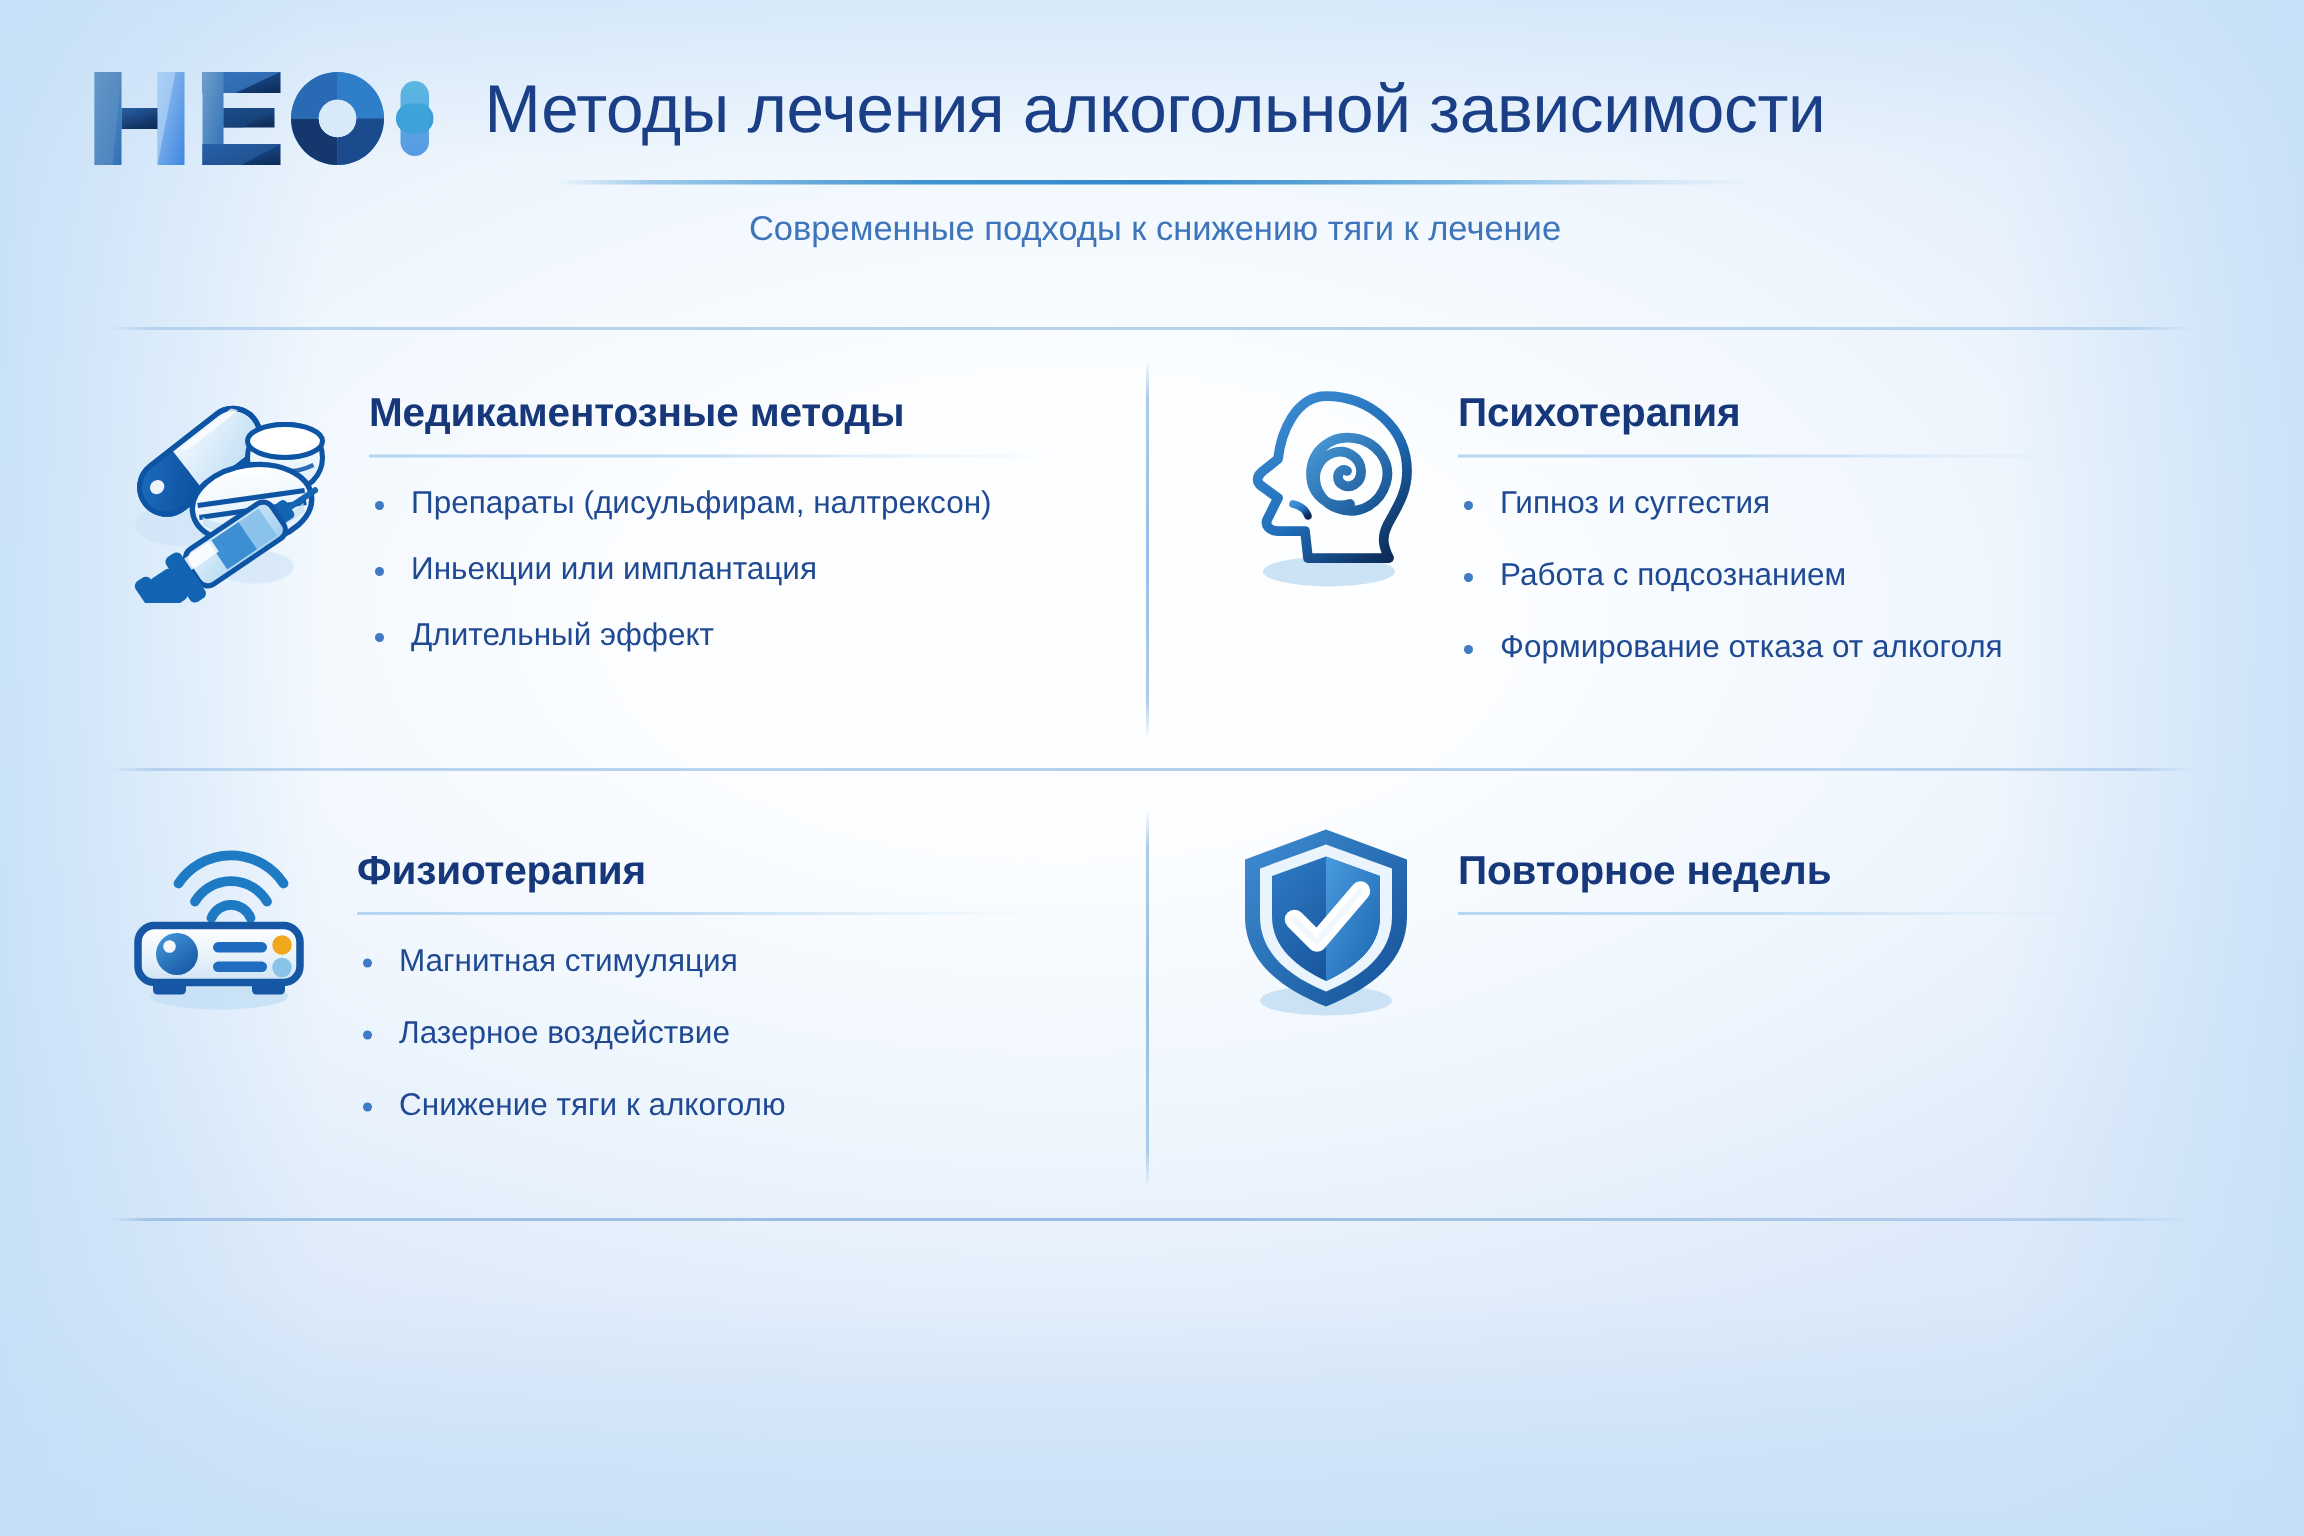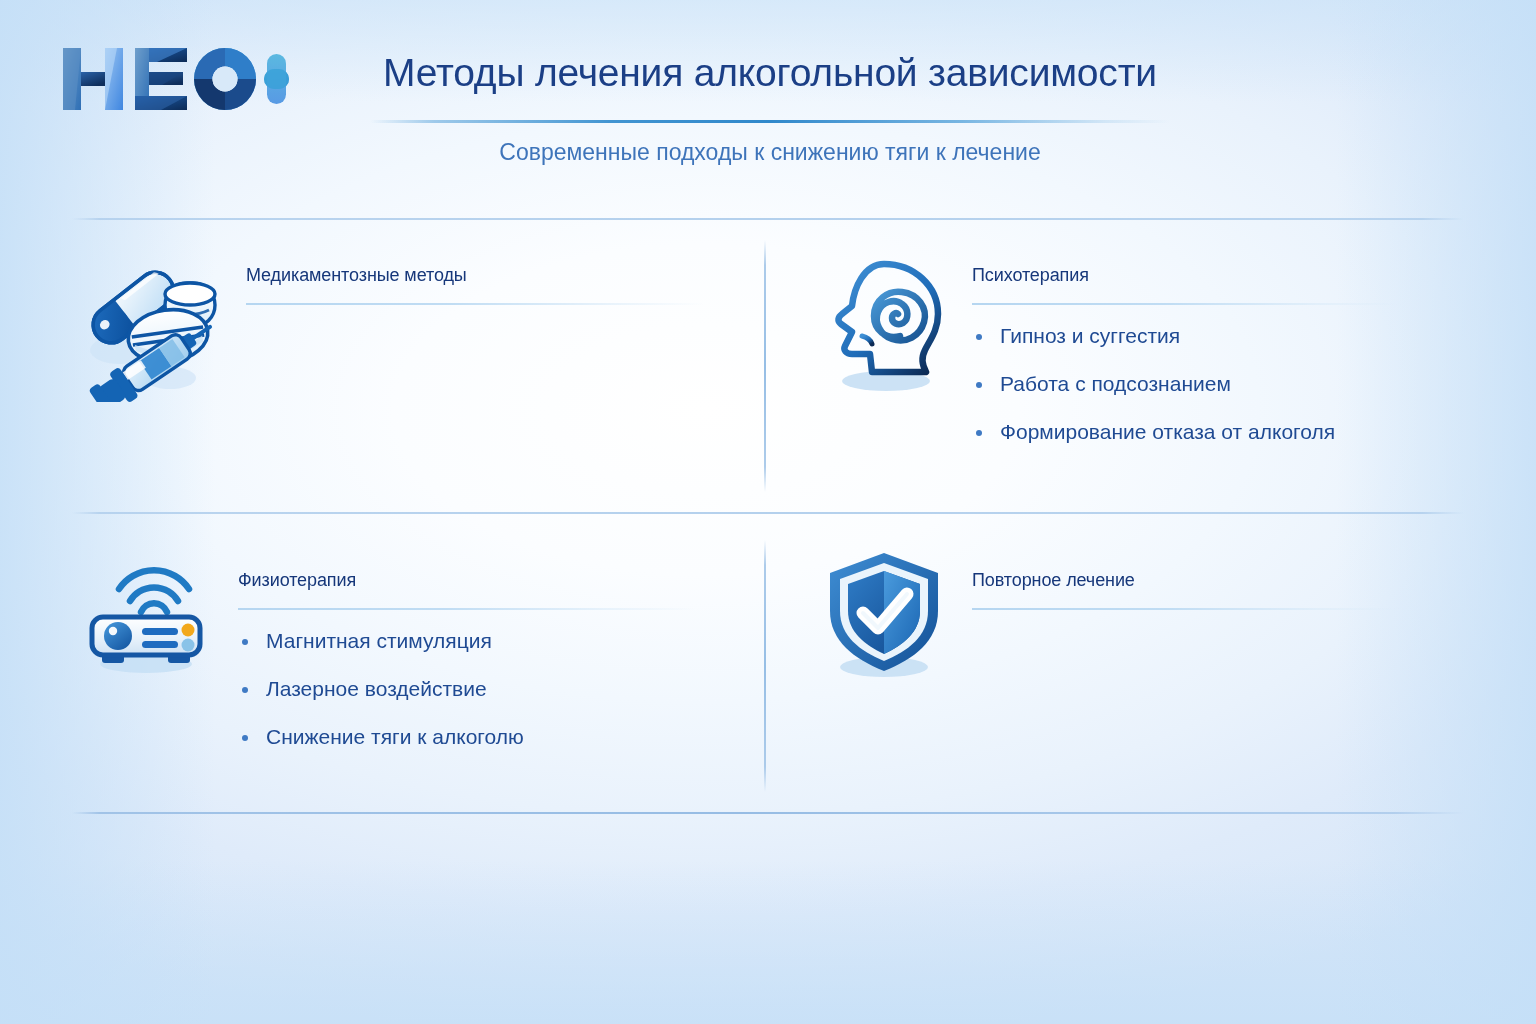--- a/index.html
+++ b/index.html
@@ -57,21 +57,21 @@
     height: 74px;
   }
   .logo svg { display: block; }
 
   .main-title {
     position: absolute;
     left: 300px;
     top: 44px;
     width: 940px;
     text-align: center;
-    font-size: 39px;
+    font-size: 45px;
     line-height: 58px;
     font-weight: 400;
     letter-spacing: -0.2px;
     color: #1b3f86;
     white-space: nowrap;
   }
 
   .title-rule {
     position: absolute;
     left: 370px;
@@ -164,23 +164,23 @@
     flex: 1 1 auto;
     padding-left: 22px;
     padding-top: 8px;
   }
   .card.c1 .card-body { padding-left: 22px; }
   .card.c2 .card-body { padding-left: 14px; }
   .card.c3 .card-body { padding-left: 18px; padding-top: 18px; }
   .card.c4 .card-body { padding-left: 14px; padding-top: 18px; }
 
   .card-title {
-    font-size: 18px;
+    font-size: 27px;
     line-height: 34px;
-    font-weight: 400;
+    font-weight: 700;
     color: #16377a;
     letter-spacing: -0.1px;
     white-space: nowrap;
   }
   .card-title-rule {
     margin-top: 11px;
     height: 2px;
     background: linear-gradient(to right,
         rgba(178,212,240,0.95) 0%,
         rgba(186,217,242,0.9) 45%,
@@ -354,20 +354,25 @@
           <rect x="52" y="105" width="22" height="9" fill="#ffffff" opacity="0.85"></rect>
           <rect x="40" y="98" width="12" height="36" rx="4" fill="#1464b4"></rect>
           <rect x="22" y="104" width="20" height="24" rx="5" fill="#1464b4"></rect>
           <rect x="14" y="100" width="12" height="32" rx="4" fill="#1464b4"></rect>
         </g>
       </svg>
     </div>
     <div class="card-body">
       <div class="card-title">Медикаментозные методы</div>
       <div class="card-title-rule"></div>
+      <ul class="bullets">
+        <li><span class="dot"></span><span>Препараты (дисульфирам, налтрексон)</span></li>
+        <li><span class="dot"></span><span>Иньекции или имплантация</span></li>
+        <li><span class="dot"></span><span>Длительный эффект</span></li>
+      </ul>
     </div>
   </div>
 
   <div class="card c2">
     <div class="card-icon">
       <svg width="148" height="148" viewBox="0 0 148 148" xmlns="http://www.w3.org/2000/svg">
         <defs>
           <linearGradient id="headG" x1="0.1" y1="0" x2="0.9" y2="1">
             <stop offset="0" stop-color="#3f8fd4"></stop>
             <stop offset="0.55" stop-color="#1f6cb8"></stop>
@@ -488,18 +493,18 @@
         <path d="M74 18 L118 34 V66 C118 91 98 106 74 116 C50 106 30 91 30 66 V34 Z" fill="#eaf4fc"></path>
 
         <path d="M74 26 L110 39 V66 C110 87 93 100 74 109 C55 100 38 87 38 66 V39 Z" fill="url(#shLeft)"></path>
         <path d="M74 26 L110 39 V66 C110 87 93 100 74 109 V26 Z" fill="url(#shRight)"></path>
 
         <path d="M53 68 L68 83 L97 49" fill="none" stroke="#ffffff" stroke-width="13" stroke-linecap="round" stroke-linejoin="round"></path>
         <path d="M53 68 L68 83 L97 49" fill="none" stroke="#e6f2fc" stroke-width="4" opacity="0.55" stroke-linecap="round" stroke-linejoin="round"></path>
       </svg>
     </div>
     <div class="card-body">
-      <div class="card-title">Повторное лечение</div>
+      <div class="card-title">Повторное недель</div>
       <div class="card-title-rule"></div>
     </div>
   </div>
 
 </div>
 
 </body></html>

